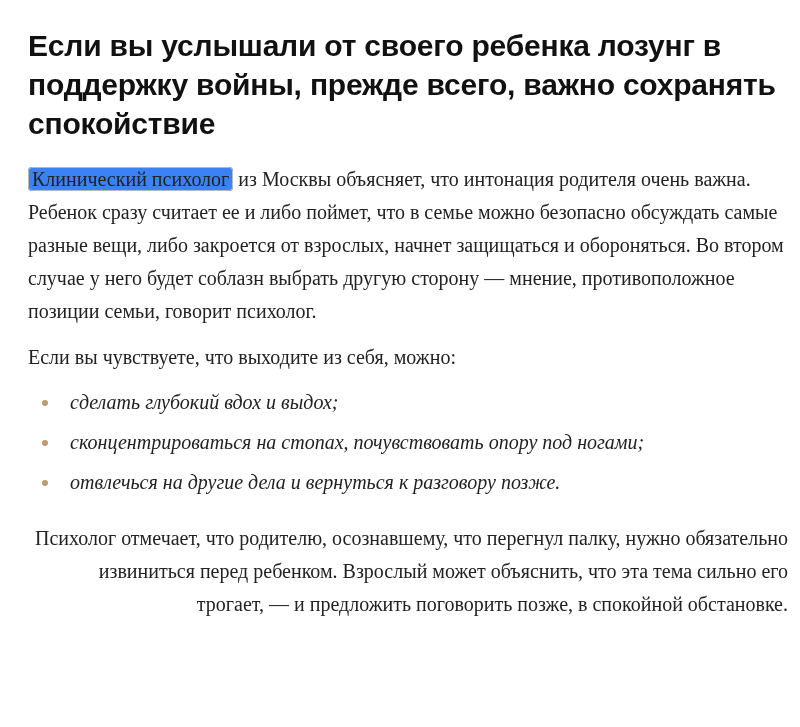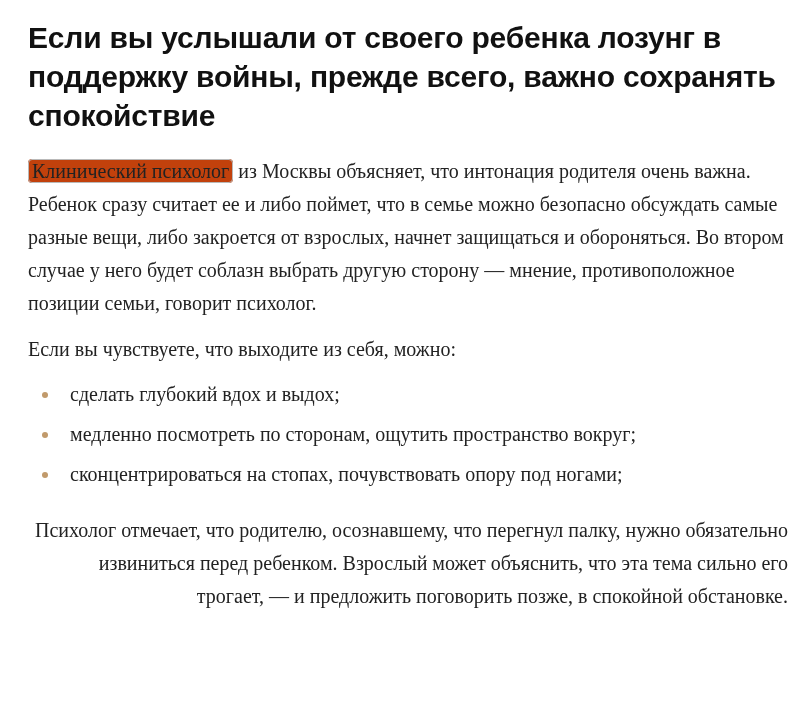--- a/index.html
+++ b/index.html
@@ -1,17 +1,17 @@
 <!DOCTYPE html>
 <html><head>
 <meta charset="utf-8">
 <style>
   html, body { margin: 0; padding: 0; background: #ffffff; }
   body { width: 800px; height: 727px; overflow: hidden; position: relative; color: #1a1a1a; }
-  .article { position: absolute; left: 28px; top: 8px; width: 760px; }
+  .article { position: absolute; left: 28px; top: 16px; width: 760px; }
   .title {
     font-family: "Liberation Sans", sans-serif;
     font-weight: 700;
     font-size: 30px;
     line-height: 39px;
     margin: 10px 0 0 0;
     color: #111111;
     letter-spacing: -0.2px;
   }
   .p {
@@ -21,31 +21,32 @@
     color: #222222;
     margin: 0;
   }
   .p1 { margin-top: 20px; }
   .p2 { margin-top: 13px; }
   .p3 { margin-top: 20px; text-align: right; }
   .tag {
     border: 1px solid #b9b9b9;
     border-radius: 4px;
     padding: 0 3px;
-    background: #c2410c;
+    background: #3b82f6;
     cursor: pointer;
   }
   ul.list { list-style: none; margin: 8px 0 0 0; padding: 0; }
   ul.list li {
     font-family: "Liberation Serif", "DejaVu Serif", serif;
     font-size: 20px;
     line-height: 40px;
     color: #222222;
     position: relative;
     padding-left: 42px;
+    font-style: italic;
   }
   .bullet {
     position: absolute;
     left: 14px;
     top: 18px;
     width: 6px; height: 6px;
     border-radius: 50%;
     background: #c19a6b;
   }
 </style>
@@ -54,18 +55,18 @@
 
 <div class="article">
   <h1 class="title">Если вы услышали от своего ребенка лозунг в поддержку войны, прежде всего, важно сохранять спокойствие</h1>
 
   <p class="p p1"><span class="tag">Клинический психолог</span><span> из Москвы объясняет, что интонация родителя очень важна. Ребенок сразу считает ее и либо поймет, что в семье можно безопасно обсуждать самые разные вещи, либо закроется от взрослых, начнет защищаться и обороняться. Во втором случае у него будет соблазн выбрать другую сторону — мнение, противоположное позиции семьи, говорит психолог.</span></p>
 
   <p class="p p2">Если вы чувствуете, что выходите из себя, можно:</p>
 
   <ul class="list">
     <li><span class="bullet"></span><span>сделать глубокий вдох и выдох;</span></li>
-    <li><span class="bullet"></span><span>медленно посмотреть по сторонам, ощутить пространство вокруг;</span></li>
     <li><span class="bullet"></span><span>сконцентрироваться на стопах, почувствовать опору под ногами;</span></li>
+    <li><span class="bullet"></span><span>отвлечься на другие дела и вернуться к разговору позже.</span></li>
   </ul>
 
   <p class="p p3">Психолог отмечает, что родителю, осознавшему, что перегнул палку, нужно обязательно извиниться перед ребенком. Взрослый может объяснить, что эта тема сильно его трогает, — и предложить поговорить позже, в спокойной обстановке.</p>
 </div>
 
 </body></html>

